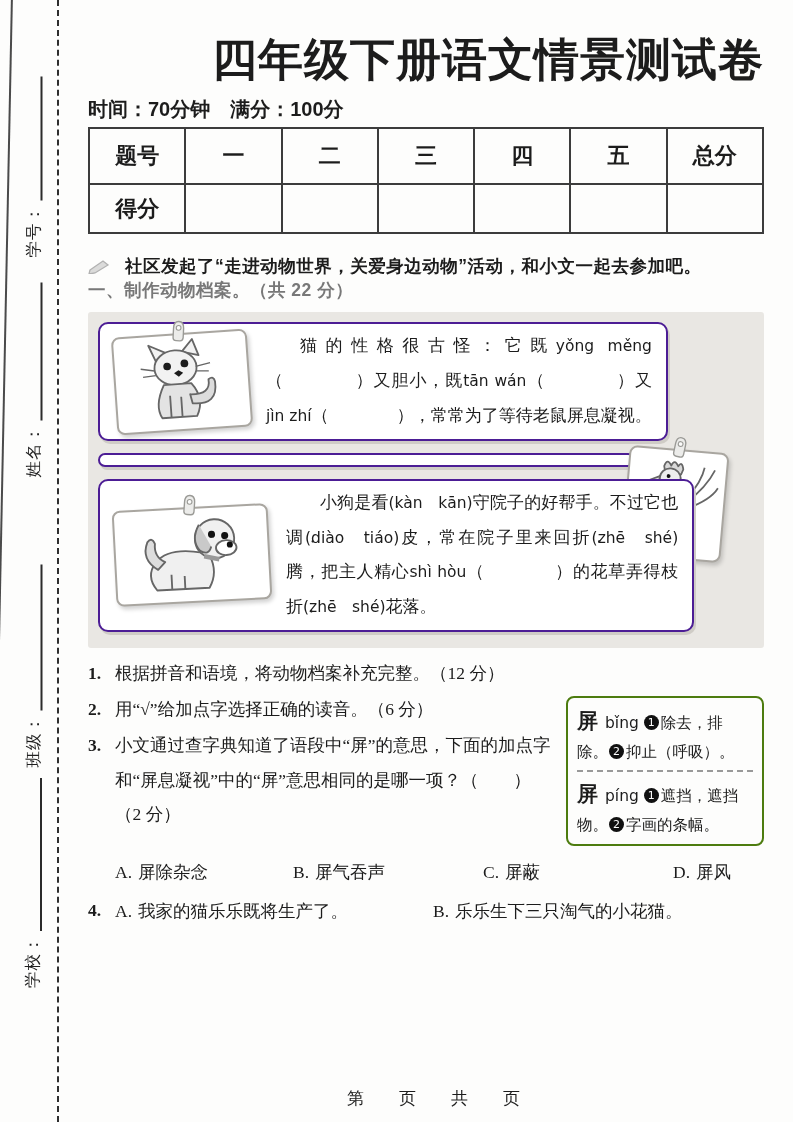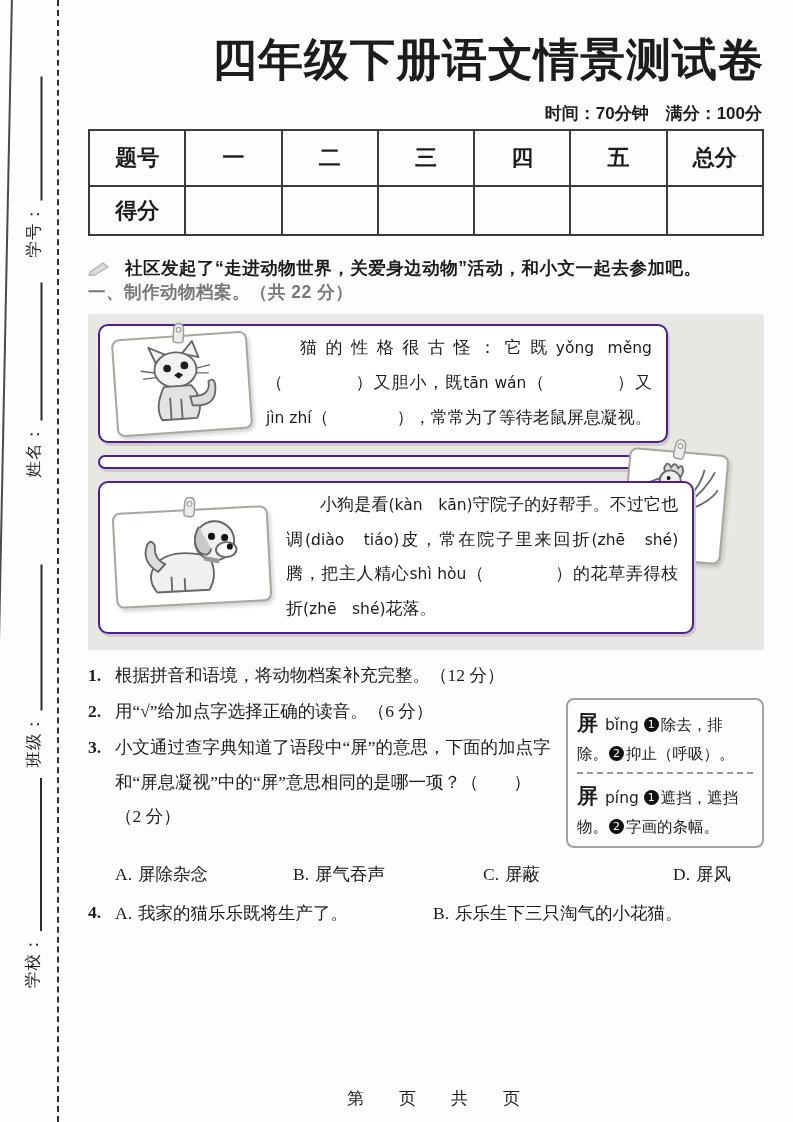--- a/index.html
+++ b/index.html
@@ -10,21 +10,21 @@
   .dash-line{position:absolute;left:57px;top:0;height:100%;border-left:2.5px dashed #2e2e2e;}
   .margin-field{position:absolute;height:24px;display:flex;align-items:center;
                 transform:rotate(-90deg);font-size:16.5px;color:#1f1f1f;white-space:nowrap;}
   .mf-label{letter-spacing:1px;}
   .mf-line{flex:1;border-bottom:2px solid #2b2b2b;align-self:flex-end;margin:0 0 3px 4px;height:1px;}
   .main{position:absolute;left:88px;top:0;width:676px;}
   h1{margin:32px 0 0;font-family:"Liberation Sans",sans-serif;font-weight:900;font-size:45px;
      text-align:right;letter-spacing:1px;line-height:1.25;}
   h2{margin:12px 0 0;font-family:"Liberation Sans",sans-serif;font-weight:900;font-size:30px;
      text-align:center;letter-spacing:2px;}
-  .meta{margin-top:14px;text-align:right;font-size:17px;font-weight:700;
+  .meta{margin-top:8px;text-align:left;font-size:20px;font-weight:700;
         font-family:"Liberation Sans",sans-serif;padding-right:2px;}
   table.score-table{margin-top:4px;width:100%;border-collapse:collapse;table-layout:fixed;
         font-family:"Liberation Sans",sans-serif;font-size:22px;}
   table.score-table td{border:2.5px solid #3c3c3c;text-align:center;font-weight:600;}
   tr.head-row td{height:52px;}
   tr.score-row td{height:45px;}
   .intro{margin-top:20px;font-size:17.5px;font-weight:700;font-family:"Liberation Sans",sans-serif;
          display:flex;align-items:center;gap:15px;letter-spacing:.5px;}
   .pencil{display:inline-flex;opacity:.65;}
   .heading{margin-top:0;font-size:17.5px;font-weight:700;color:#787878;
@@ -44,21 +44,21 @@
   .photo-wrap{position:relative;flex-shrink:0;}
   .pw-cat{transform:rotate(-4deg);width:136px;}
   .pw-dog{transform:rotate(-3deg);width:156px;}
   .pw-rooster{position:absolute;right:-92px;top:-6px;transform:rotate(5deg);width:100px;}
   .photo{border:2.5px solid #a9a6a0;border-radius:8px;background:#fff;padding:3px 4px;
          box-shadow:2px 3px 4px rgba(0,0,0,.18);display:flex;justify-content:center;}
   .pin{position:absolute;top:-13px;left:50%;transform:translateX(-50%) rotate(7deg);z-index:2;}
   .questions{margin-top:8px;font-size:17.5px;}
   .q{position:relative;padding-left:27px;line-height:1.95;margin-top:2px;}
   .q-num{position:absolute;left:0;top:0;font-weight:700;}
-  .dict-box{float:right;width:198px;min-height:128px;border:2px solid #a3a3a3;border-radius:8px;
+  .dict-box{float:right;width:198px;min-height:128px;border:2px solid #4d7c0f;border-radius:8px;
             padding:5px 9px;margin:4px 0 8px 14px;font-size:15.5px;line-height:1.72;box-sizing:border-box;}
   .dict-entry+.dict-entry{border-top:2px dashed #999;margin-top:4px;padding-top:4px;}
   .dict-char{font-size:21px;font-weight:700;margin-right:7px;}
   .dict-py{font-family:"DejaVu Sans",sans-serif;margin-right:4px;}
   .circ{display:inline-block;width:15px;height:15px;border-radius:50%;background:#111;color:#fff;
         font-size:11px;line-height:15px;text-align:center;font-family:"DejaVu Sans",sans-serif;
         vertical-align:2px;margin:0 2px 0 1px;}
   .q3-options{clear:both;display:flex;padding-left:27px;line-height:2.1;}
   .q3-options .opt:nth-child(1){width:178px;}
   .q3-options .opt:nth-child(2){width:190px;}

